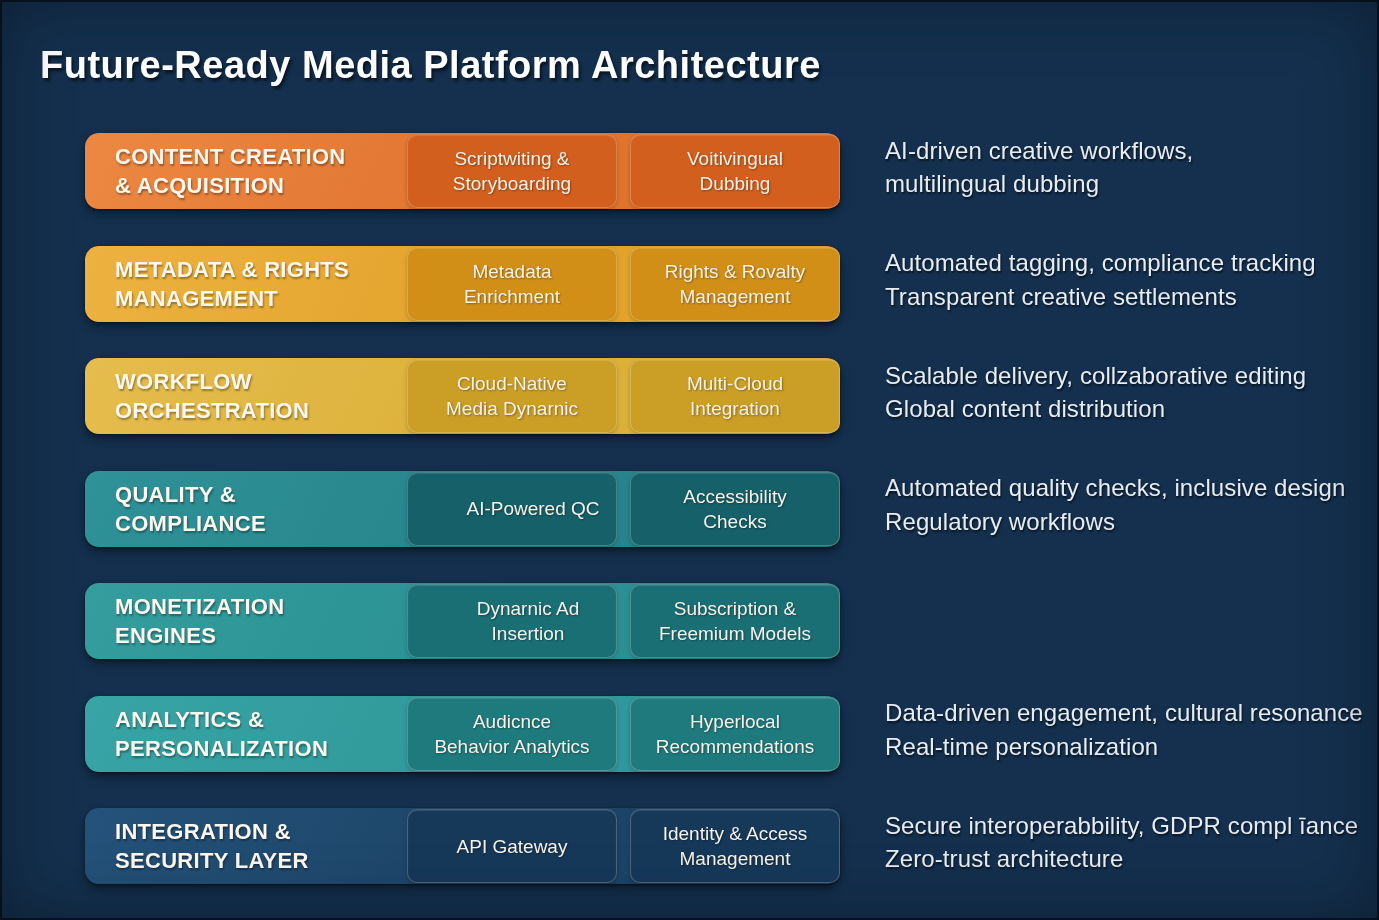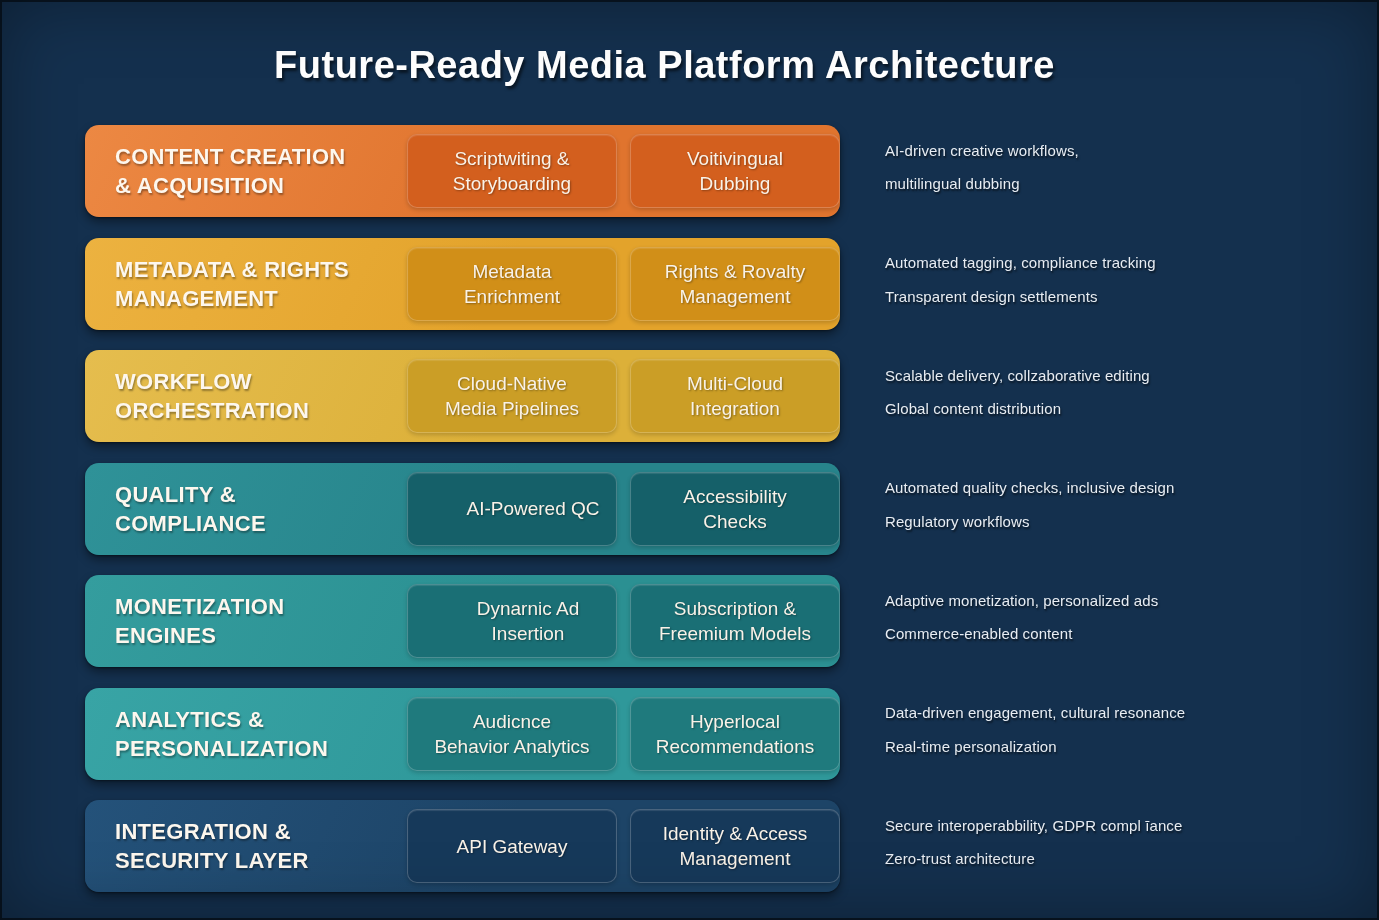--- a/index.html
+++ b/index.html
@@ -15,21 +15,20 @@
     position: relative;
   }
   .vignette {
     position: absolute;
     inset: 0;
     pointer-events: none;
     box-shadow: inset 0 0 0 2px rgba(0,0,0,0.55), inset 0 0 70px rgba(0,0,0,0.35);
     z-index: 5;
   }
   .title {
-    text-align: center;
     color: #ffffff;
     font-size: 38px;
     font-weight: 700;
     letter-spacing: 0.5px;
     margin: 0;
     padding: 44px 90px 0 40px;
     text-shadow: 2px 3px 3px rgba(0,0,0,0.55);
   }
   .rows {
     position: absolute;
@@ -38,21 +37,21 @@
     right: 0;
   }
   .row {
     display: flex;
     align-items: center;
     height: 96px;
     margin-bottom: 16.5px;
   }
   .bar {
     width: 755px;
-    height: 92px;
+    height: 76px;
     border-radius: 14px;
     display: flex;
     align-items: center;
     box-sizing: border-box;
     padding-left: 30px;
     box-shadow: 0 5px 10px rgba(0,0,0,0.4), 0 1px 2px rgba(0,0,0,0.4);
     flex: 0 0 auto;
   }
   .bar-label {
     width: 288px;
@@ -82,21 +81,21 @@
     color: #f9f2e8;
     font-size: 19px;
     line-height: 25px;
     white-space: pre-line;
     text-shadow: 1px 1px 2px rgba(0,0,0,0.35);
     box-shadow: inset 0 1px 1px rgba(255,255,255,0.12), 0 2px 4px rgba(0,0,0,0.18);
   }
   .desc {
     margin-left: 45px;
     color: #e8edf3;
-    font-size: 15px;
+    font-size: 24px;
     line-height: 33.5px;
     text-shadow: 1px 2px 2px rgba(0,0,0,0.6);
     transform: translateY(-4px);
     letter-spacing: 0.1px;
   }
 </style>
 </head>
 <body style="background: rgb(20, 48, 78);">
 
 <div class="vignette"></div>
@@ -132,33 +131,33 @@
       </div>
       <div class="modules">
         <div class="module" style="background: rgb(209, 143, 24);">Metadata
 Enrichment</div>
         <div class="module" style="background: rgb(209, 143, 24);">Rights &amp; Rovalty
 Management</div>
       </div>
     </div>
     <div class="desc">
       <div>Automated tagging, compliance tracking</div>
-      <div>Transparent design settlements</div>
+      <div>Transparent creative settlements</div>
     </div>
   </div>
 
   <div class="row">
     <div class="bar" style="background: linear-gradient(115deg, rgb(229, 189, 78) 0%, rgb(220, 176, 57) 55%);">
       <div class="bar-label">
         <span class="lbl-line">WORKFLOW</span>
         <span class="lbl-line">ORCHESTRATION</span>
       </div>
       <div class="modules">
         <div class="module" style="background: rgb(203, 158, 38);">Cloud-Native
-Media Pipelines</div>
+Media Dynarnic</div>
         <div class="module" style="background: rgb(203, 158, 38);">Multi-Cloud
 Integration</div>
       </div>
     </div>
     <div class="desc">
       <div>Scalable delivery, collzaborative editing</div>
       <div>Global content distribution</div>
     </div>
   </div>
 
@@ -186,24 +185,20 @@
         <span class="lbl-line">MONETIZATION</span>
         <span class="lbl-line">ENGINES</span>
       </div>
       <div class="modules">
         <div class="module" style="background: rgb(26, 111, 117); padding-left: 32px;">Dynarnic Ad
 Insertion</div>
         <div class="module" style="background: rgb(26, 111, 117);">Subscription &amp;
 Freemium Models</div>
       </div>
     </div>
-    <div class="desc">
-      <div>Adaptive monetization, personalized ads</div>
-      <div>Commerce-enabled content</div>
-    </div>
   </div>
 
   <div class="row">
     <div class="bar" style="background: linear-gradient(115deg, rgb(56, 164, 165) 0%, rgb(47, 152, 154) 55%);">
       <div class="bar-label">
         <span class="lbl-line">ANALYTICS &amp;</span>
         <span class="lbl-line">PERSONALIZATION</span>
       </div>
       <div class="modules">
         <div class="module" style="background: rgb(31, 122, 125);">Audicnce

